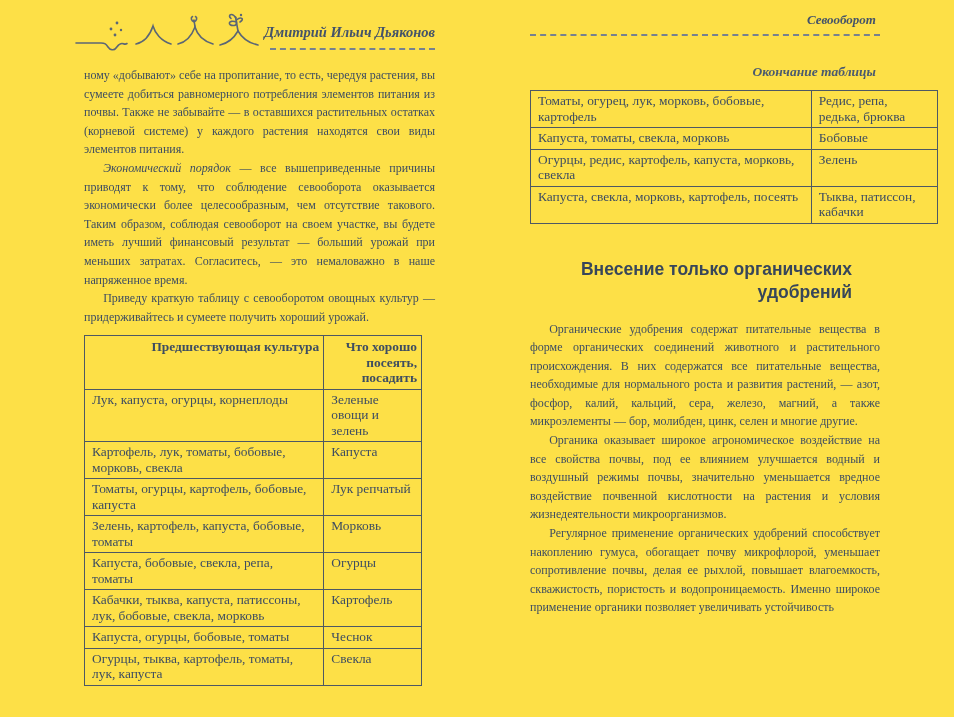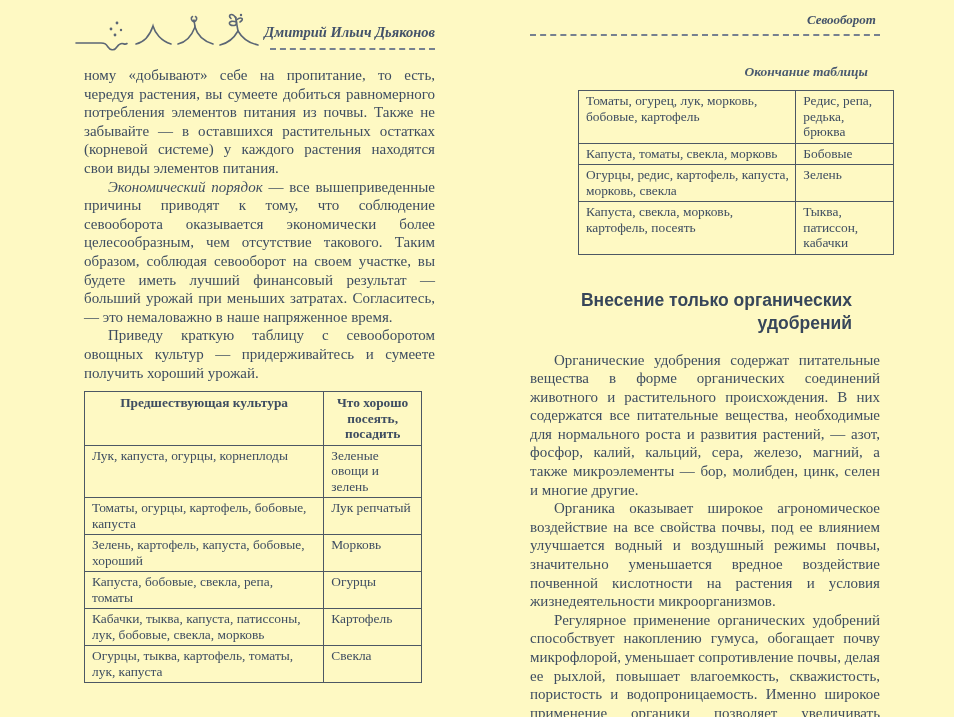--- a/index.html
+++ b/index.html
@@ -1,17 +1,17 @@
 <!DOCTYPE html>
 <html lang="ru"><head>
 <meta charset="utf-8">
 <style>
   html,body{margin:0;padding:0;background:#ffffff;}
   .spread{
-    position:relative;width:954px;height:717px;background:#fef9c3;overflow:hidden;
+    position:relative;width:954px;height:717px;background:#fde047;overflow:hidden;
     font-family:"Liberation Serif","DejaVu Serif",serif;color:#3e4d61;
   }
   
   .page{position:absolute;top:12px;}
   .page-left{left:84px;width:351px;}
   .page-right{left:530px;width:350px;}
 
   
   .lhead{position:relative;height:44px;}
   .lhead svg{position:absolute;left:-10px;top:0;}
@@ -23,43 +23,43 @@
   .lhead .dash-rule{position:absolute;left:186px;right:0;top:36px;border-top:2px dashed #76818f;}
   .rhead{position:relative;height:30px;}
   .rhead .running-title{
     position:absolute;right:4px;top:0;
     font-style:italic;font-weight:bold;font-size:13px;color:#44536a;font-family:Liberation Serif, serif;
   }
   .rhead .dash-rule{position:absolute;left:0;right:0;top:22px;border-top:2px dashed #76818f;}
 
   .table-caption{
     text-align:right;font-style:italic;font-weight:bold;font-size:13.5px;
-    color:#4a5a70;margin:22px 12px 10px 0;
+    color:#4a5a70;margin:22px 4px 10px 0;
   }
 
   
   .bodytext p{
-    margin:0;text-align:justify;font-size:15px;line-height:18.6px;
+    margin:0;text-align:justify;font-size:12px;line-height:18.6px;
     text-indent:1.6em;color:#3e4d61;
   }
   .bodytext p.no-indent{text-indent:0;}
   .bodytext .lead-italic{font-style:italic;}
   .page-left .bodytext{margin-top:10px;}
 
   
   table.book-table{
     border-collapse:collapse;width:338px;table-layout:fixed;
     font-size:13.4px;line-height:15.5px;color:#3e4d61;
   }
-  .page-right table.book-table{width:316px;margin-left:48px;}
+  .page-right table.book-table{width:408px;}
   table.book-table th,table.book-table td{
     border:1.2px solid #4d5864;vertical-align:top;text-align:left;
     padding:2px 6px 3px 7px;
   }
-  table.book-table th{font-weight:bold;text-align:center;padding:3px 4px;}
+  table.book-table th{font-weight:bold;text-align:right;padding:3px 4px;}
   .page-left table.book-table{margin-top:9px;}
 
   
   .section-heading{
     font-family:"Liberation Sans","DejaVu Sans",sans-serif;
     font-weight:bold;font-size:17.5px;line-height:23px;color:#37465a;
     text-align:right;margin:34px 28px 16px 28px;
   }
 </style>
 </head>
@@ -110,34 +110,42 @@
           <th>Предшествующая культура</th>
           <th>Что хорошо посеять, посадить</th>
         </tr>
       </thead>
       <tbody>
           <tr>
             <td>Лук, капуста, огурцы, корнеплоды</td>
             <td>Зеленые овощи и зелень</td>
           </tr>
           <tr>
+            <td>Картофель, лук, томаты, бобовые, морковь, свекла</td>
+            <td>Капуста</td>
+          </tr>
+          <tr>
             <td>Томаты, огурцы, картофель, бобовые, капуста</td>
             <td>Лук репчатый</td>
           </tr>
           <tr>
-            <td>Зелень, картофель, капуста, бобовые, хороший</td>
+            <td>Зелень, картофель, капуста, бобовые, томаты</td>
             <td>Морковь</td>
           </tr>
           <tr>
             <td>Капуста, бобовые, свекла, репа, томаты</td>
             <td>Огурцы</td>
           </tr>
           <tr>
             <td>Кабачки, тыква, капуста, патиссоны, лук, бобовые, свекла, морковь</td>
             <td>Картофель</td>
+          </tr>
+          <tr>
+            <td>Капуста, огурцы, бобовые, томаты</td>
+            <td>Чеснок</td>
           </tr>
           <tr>
             <td>Огурцы, тыква, картофель, томаты, лук, капуста</td>
             <td>Свекла</td>
           </tr>
         </tbody>
     </table>
 
   </div>
 

